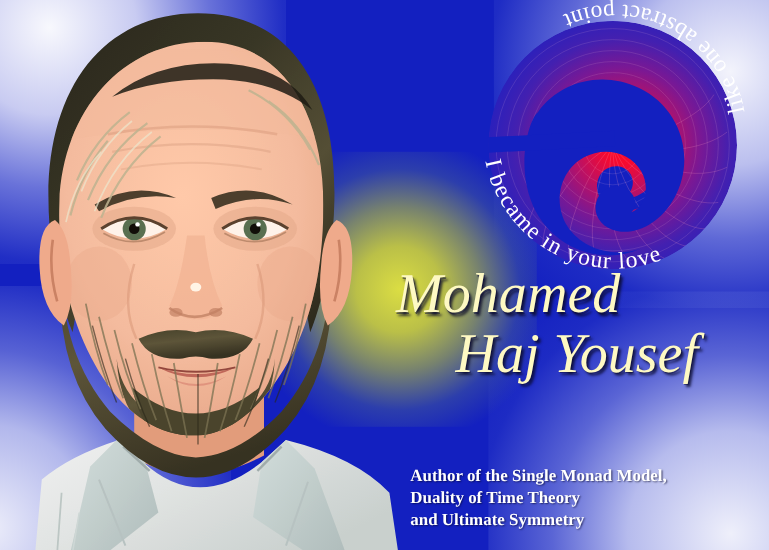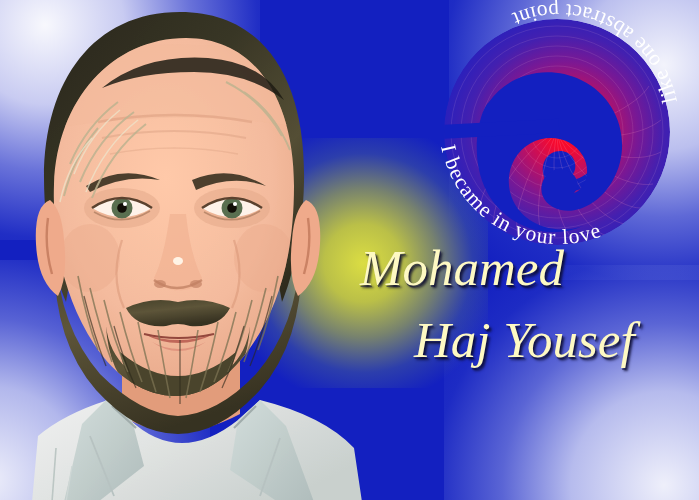--- a/index.html
+++ b/index.html
@@ -123,21 +123,21 @@
     font-style: italic;
     color: #fef9c3;
     font-family: "Liberation Serif", serif;
     font-size: 51px;
     line-height: 1.02;
     text-shadow: 2.5px 3px 2.5px rgba(10,10,45,0.78),
                  1px 1.5px 0.5px rgba(20,20,70,0.55);
     white-space: nowrap;
   }
   .name-line-1 { display: block; text-align: left; padding-left: 8px; }
-  .name-line-2 { display: block; text-align: left; padding-left: 62px; margin-top: 20px; }
+  .name-line-2 { display: block; text-align: left; padding-left: 62px; margin-top: 2px; }
 
   
   .author-block {
     position: absolute;
     left: 373px; top: 423px;
     width: 320px;
     color: #ffffff;
     font-weight: bold;
     font-family: "Liberation Serif", serif;
     font-size: 15.4px;
@@ -544,14 +544,19 @@
         <textPath href="#arcUpper" startOffset="6%">like one abstract point</textPath>
       </text>
     </svg>
   </div>
 
   <div class="name-block">
     <span class="name-line-1">Mohamed</span>
     <span class="name-line-2">Haj Yousef</span>
   </div>
 
+  <div class="author-block">
+    <span>Author of the Single Monad Model,</span>
+    <span>Duality of Time Theory</span>
+    <span>and Ultimate Symmetry</span>
+  </div>
 
 </div>
 
 </body></html>

